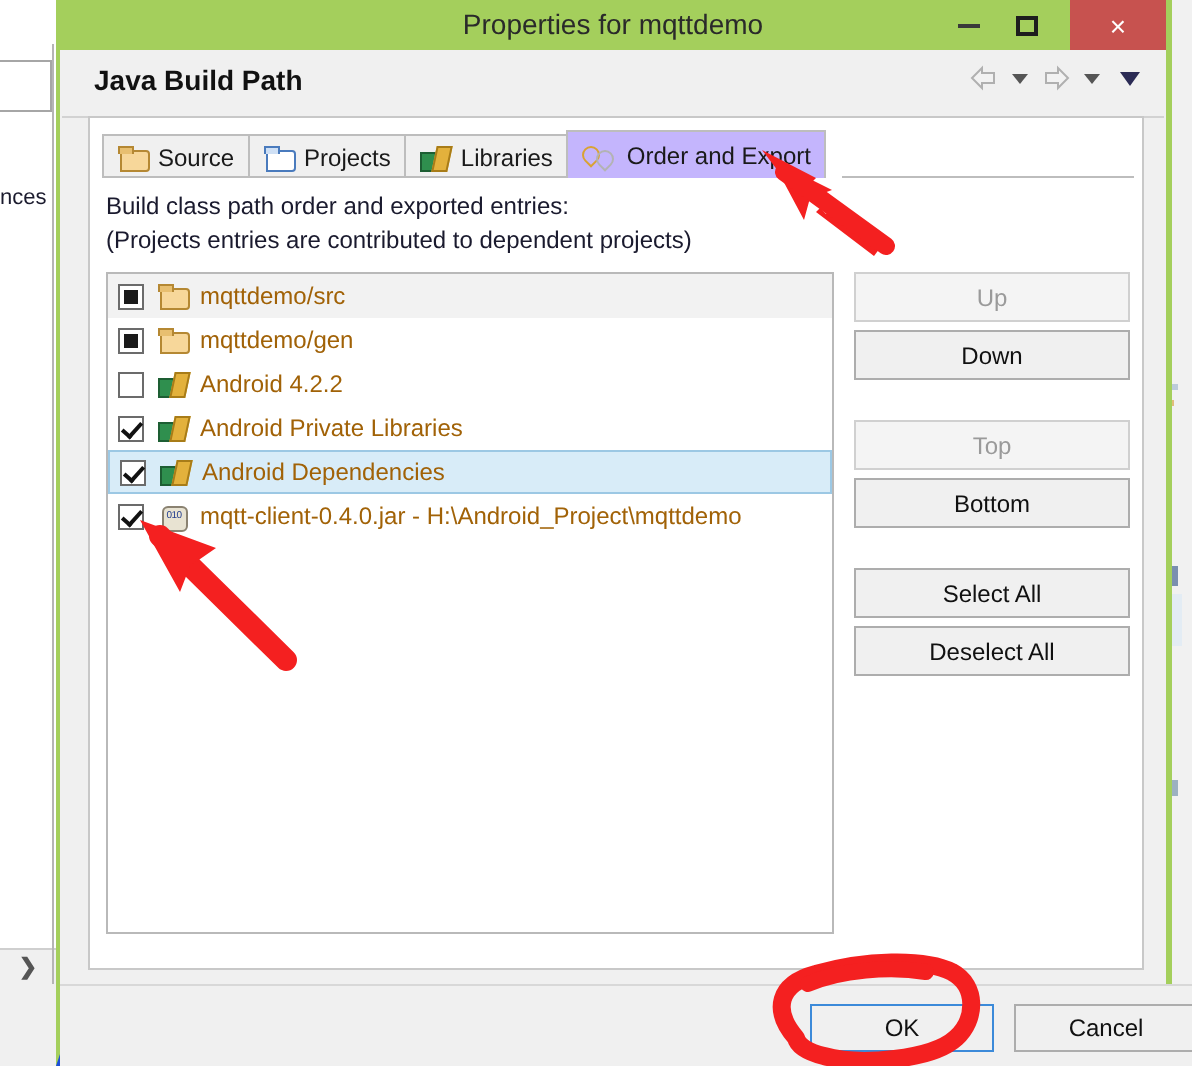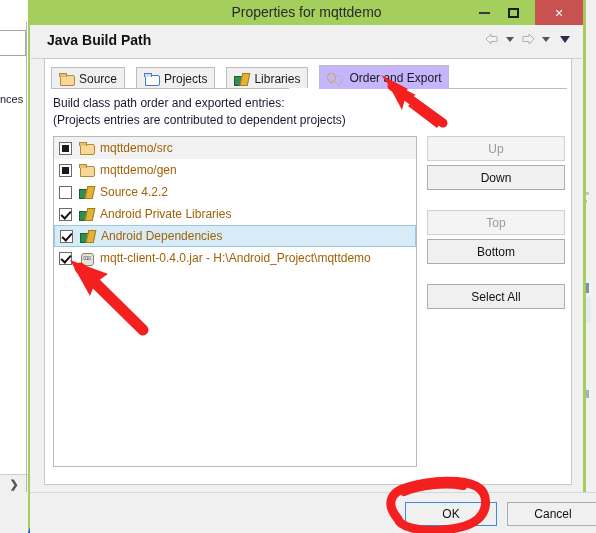--- a/index.html
+++ b/index.html
@@ -104,21 +104,21 @@
 
   
   #content {
     position: absolute; left: 14px; top: 58px; width: 528px; height: 427px;
     background: #ffffff; border: 1px solid #c8c8c8; box-sizing: border-box;
   }
 
   
   #tabstrip {
     position: absolute; left: 6px; top: 6px; width: 516px; height: 24px;
-    display: flex; align-items: flex-end; gap: 12px;
+    display: flex; align-items: flex-end;
   }
   .tab {
     display: flex; align-items: center; gap: 4px;
     height: 22px; padding: 0 7px; box-sizing: border-box;
     background: #f0f0f0; border: 1px solid #bdbdbd; border-bottom: none;
     font-size: 12px; color: #1a1a1a; margin-right: -1px;
     white-space: nowrap;
   }
   .tab.active {
     background: #c4b5fd; height: 24px; border-color: #bdbdbd;
@@ -323,21 +323,21 @@
 
       <div class="list-row">
         <span class="cbx filled"></span>
         <span class="ico ico-folder-pkg"></span>
         <span class="row-label">mqttdemo/gen</span>
       </div>
 
       <div class="list-row">
         <span class="cbx"></span>
         <span class="ico ico-lib"></span>
-        <span class="row-label">Source 4.2.2</span>
+        <span class="row-label">Android 4.2.2</span>
       </div>
 
       <div class="list-row">
         <span class="cbx checked"></span>
         <span class="ico ico-lib"></span>
         <span class="row-label">Android Private Libraries</span>
       </div>
 
       <div class="list-row selected">
         <span class="cbx checked"></span>
@@ -354,20 +354,21 @@
     </div>
 
     <div id="sidebuttons">
       <div class="side-btn disabled">Up</div>
       <div class="side-btn">Down</div>
       <div class="side-gap"></div>
       <div class="side-btn disabled">Top</div>
       <div class="side-btn">Bottom</div>
       <div class="side-gap"></div>
       <div class="side-btn">Select All</div>
+      <div class="side-btn">Deselect All</div>
     </div>
 
   </div>
 
   <div id="bottombar">
     <div class="foot-btn" id="btn-ok">OK</div>
     <div class="foot-btn" id="btn-cancel">Cancel</div>
   </div>
 
 </div>

